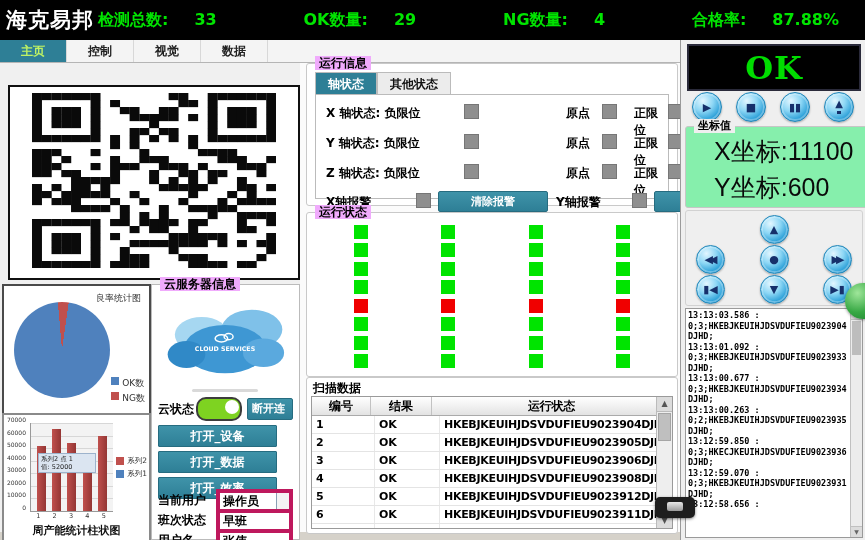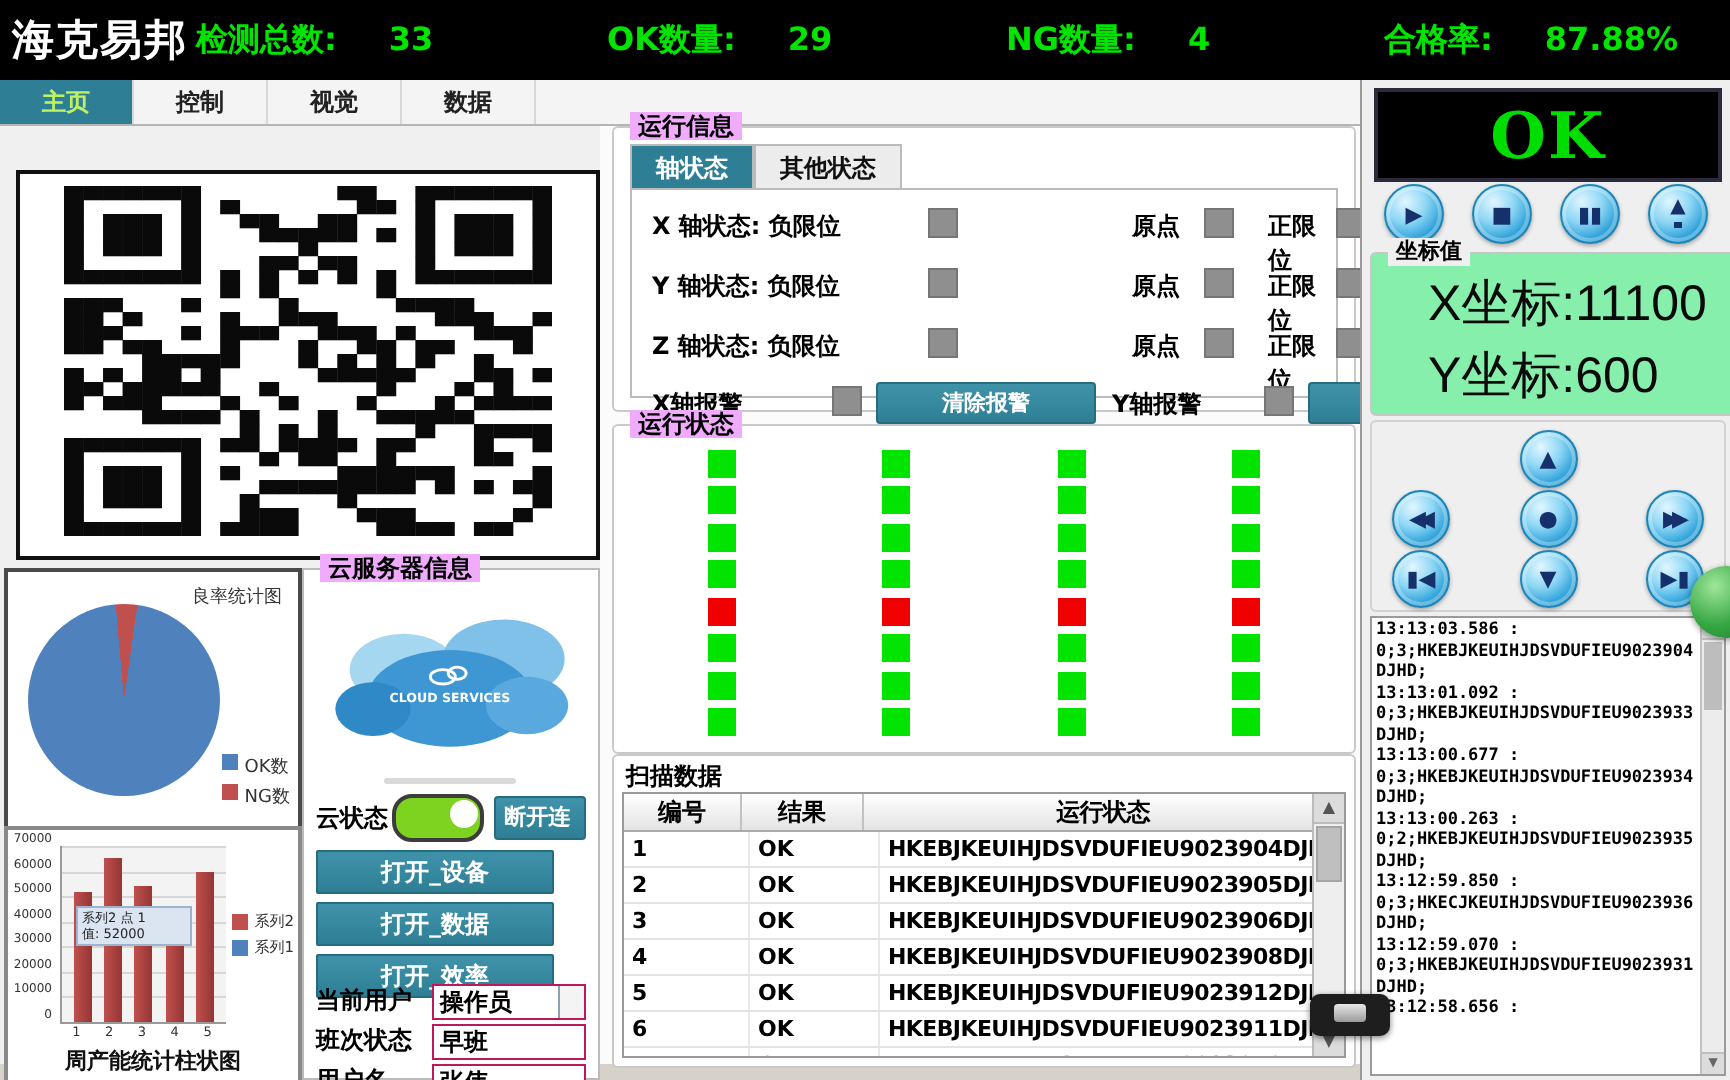--- a/index.html
+++ b/index.html
@@ -96,21 +96,21 @@
   .cl-row .lbl{font-size:12px;font-weight:bold;width:46px;}
   .toggle{width:52px;height:20px;border-radius:10px;background:#7ed321;border:2px solid #3c3c3c;position:relative;}
   .knob{position:absolute;right:1px;top:1px;width:14px;height:14px;border-radius:50%;background:#fff;}
   .disbtn{margin-left:5px;height:20px;line-height:20px;padding:0 4px;background:linear-gradient(#3f93a9,#2e7f96);
           color:#fff;font-size:11px;font-weight:bold;border:1px solid #266c80;border-radius:2px;}
   .openbtns{position:absolute;left:6px;top:140px;width:119px;}
   .openbtn{height:20px;line-height:20px;margin-bottom:4px;background:linear-gradient(#3f93a9,#2e7f96);
            border:1px solid #266c80;color:#fff;font-size:12px;font-weight:bold;text-align:center;border-radius:1px;}
   .frow{position:absolute;left:6px;width:135px;height:19px;display:flex;align-items:center;font-size:12px;font-weight:bold;}
   .frow .flab{width:58px;}
-  .fbox{flex:1;height:16px;border:1px solid #be185d;background:#fff;font-size:12px;font-weight:bold;
+  .fbox{flex:1;height:16px;border:4px solid #be185d;background:#fff;font-size:12px;font-weight:bold;
         line-height:16px;padding-left:3px;position:relative;overflow:hidden;}
   .combo-arrow{position:absolute;right:0;top:0;width:12px;height:100%;border-left:1px solid #8aa0b4;background:#f4f4f4;}
   
   .rpanel{position:absolute;left:680px;top:40px;width:185px;height:500px;background:#efefef;border-left:1px solid #9a9a9a;}
   .resdisp{position:absolute;left:6px;top:4px;width:170px;height:43px;background:#000;border:2px solid #2a2a3a;
            display:flex;align-items:center;justify-content:center;}
   .resdisp span{color:#00dd00;font-family:"DejaVu Serif",serif;font-size:32px;font-weight:bold;letter-spacing:1px;}
   .mediarow{position:absolute;left:4px;top:52px;width:176px;display:flex;justify-content:space-around;}
   .cbtn{width:28px;height:28px;border-radius:50%;
         background:radial-gradient(circle at 35% 28%,#e2f6ff 0%,#8ed7f5 38%,#2a9fd8 72%,#1576ab 100%);

